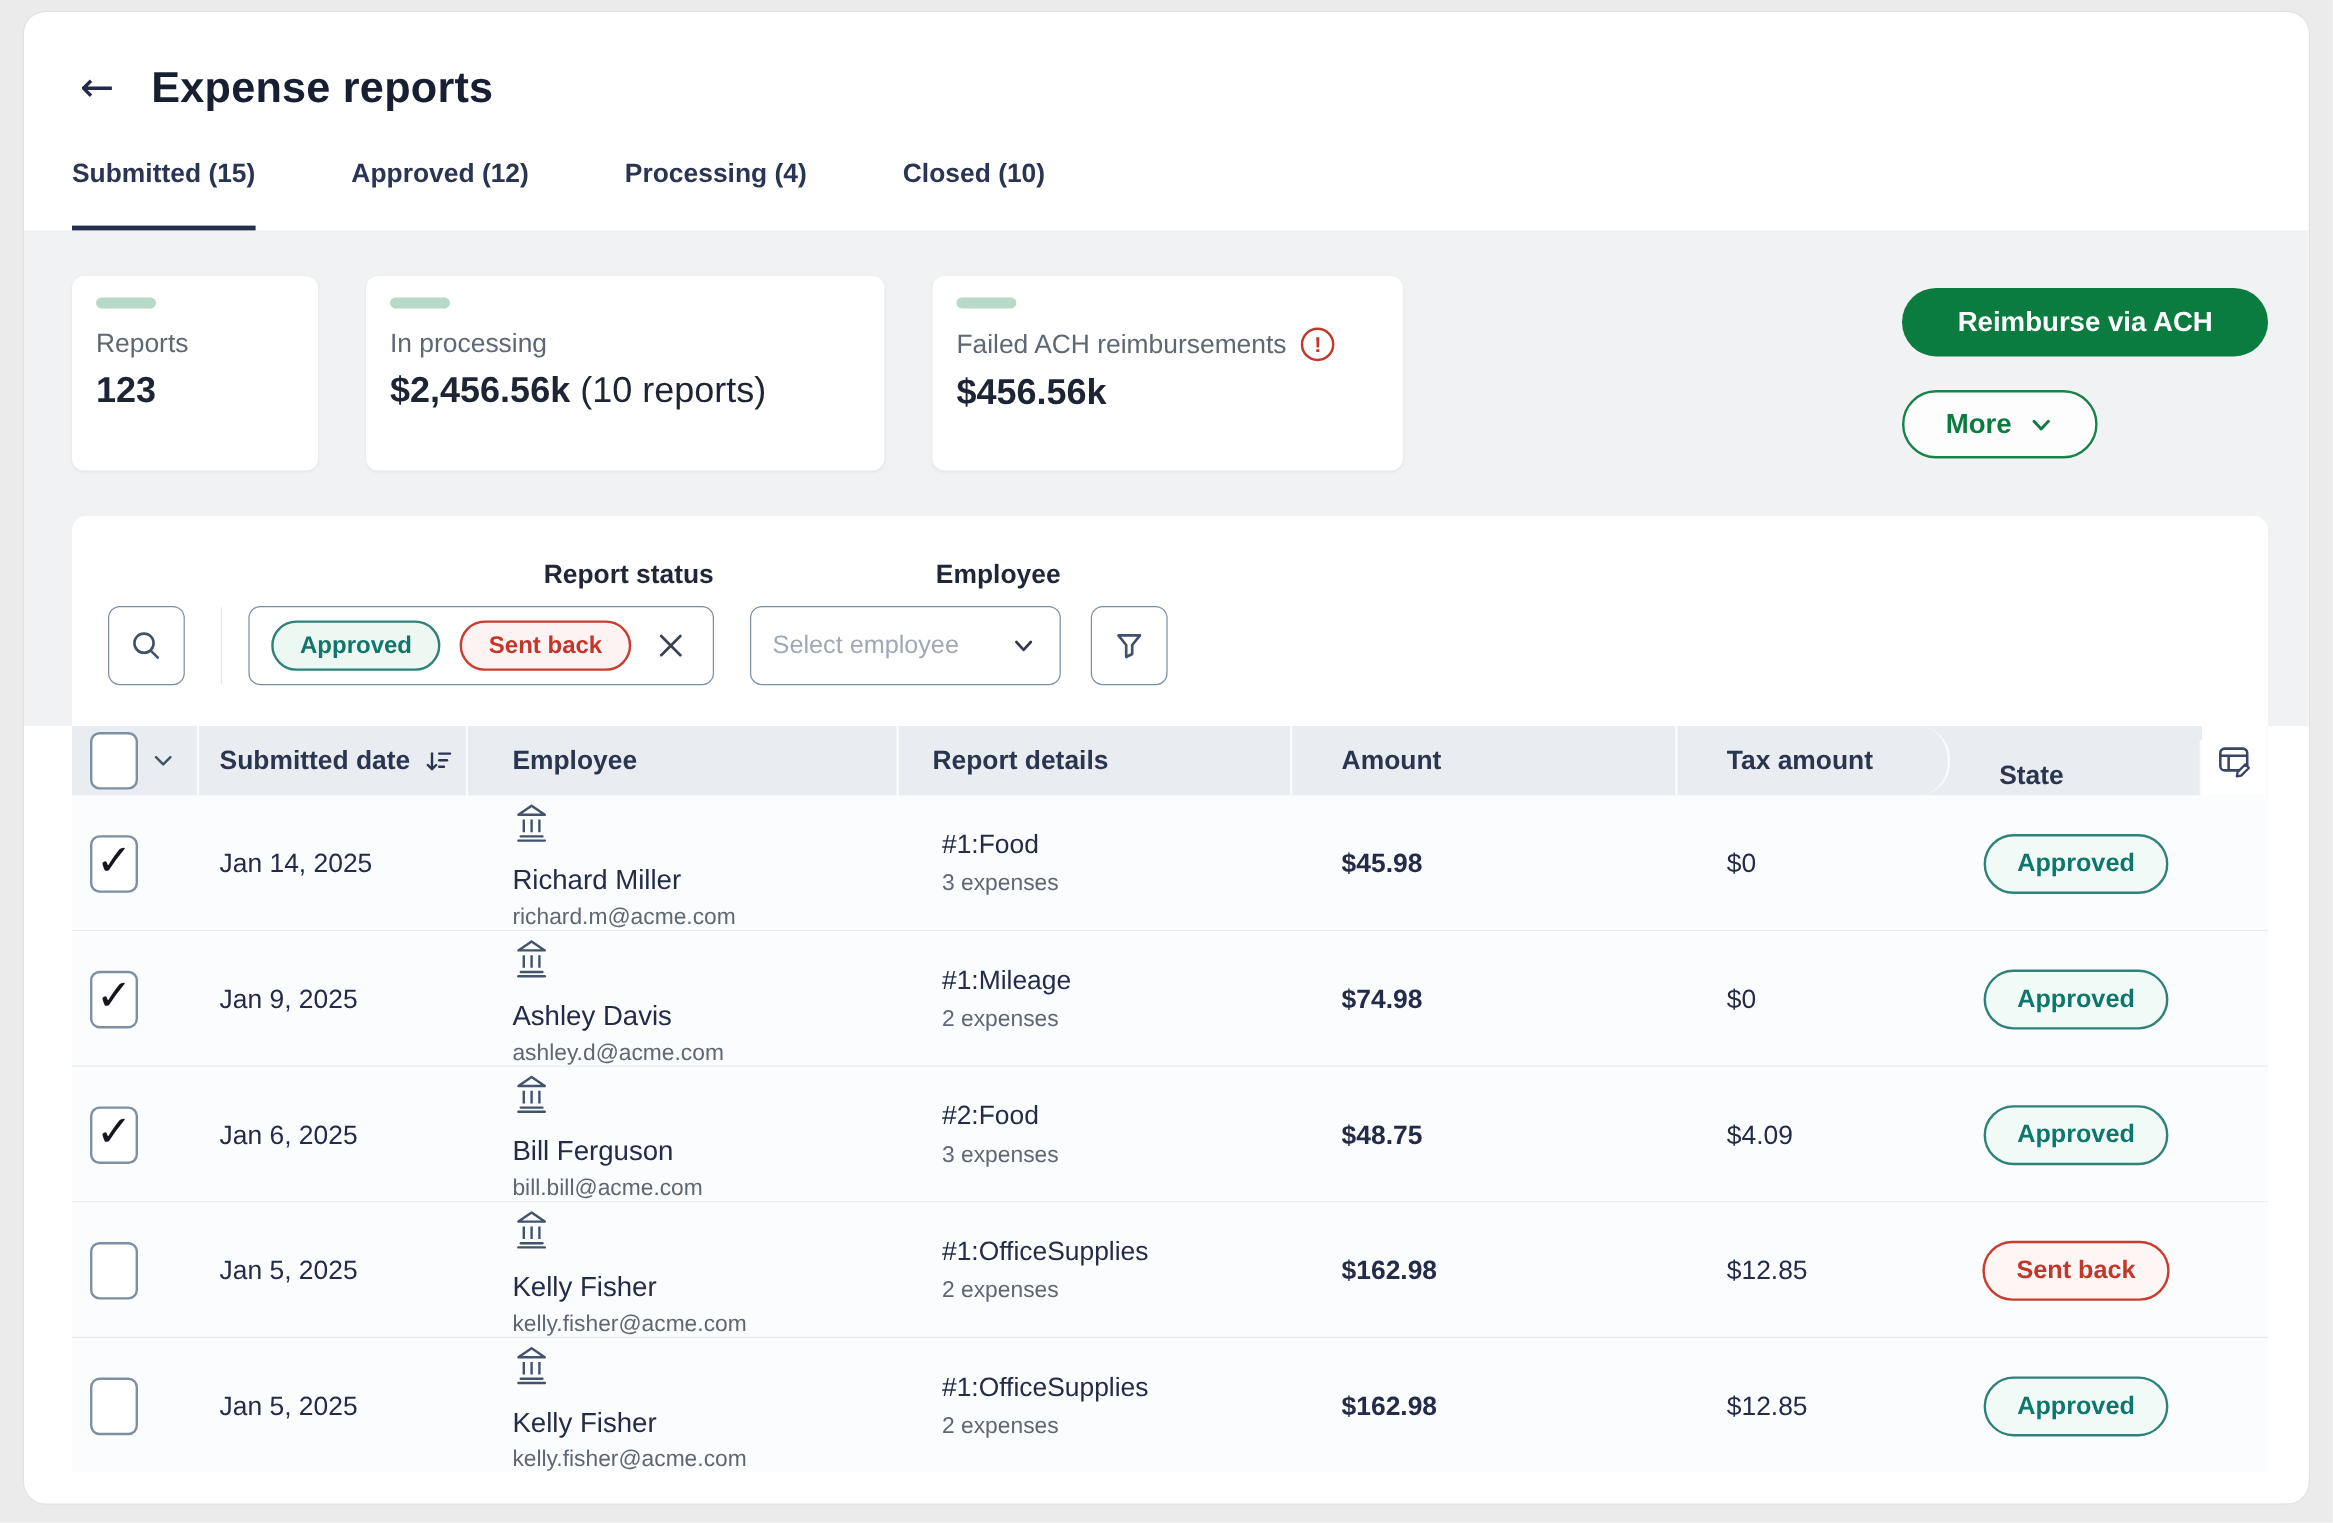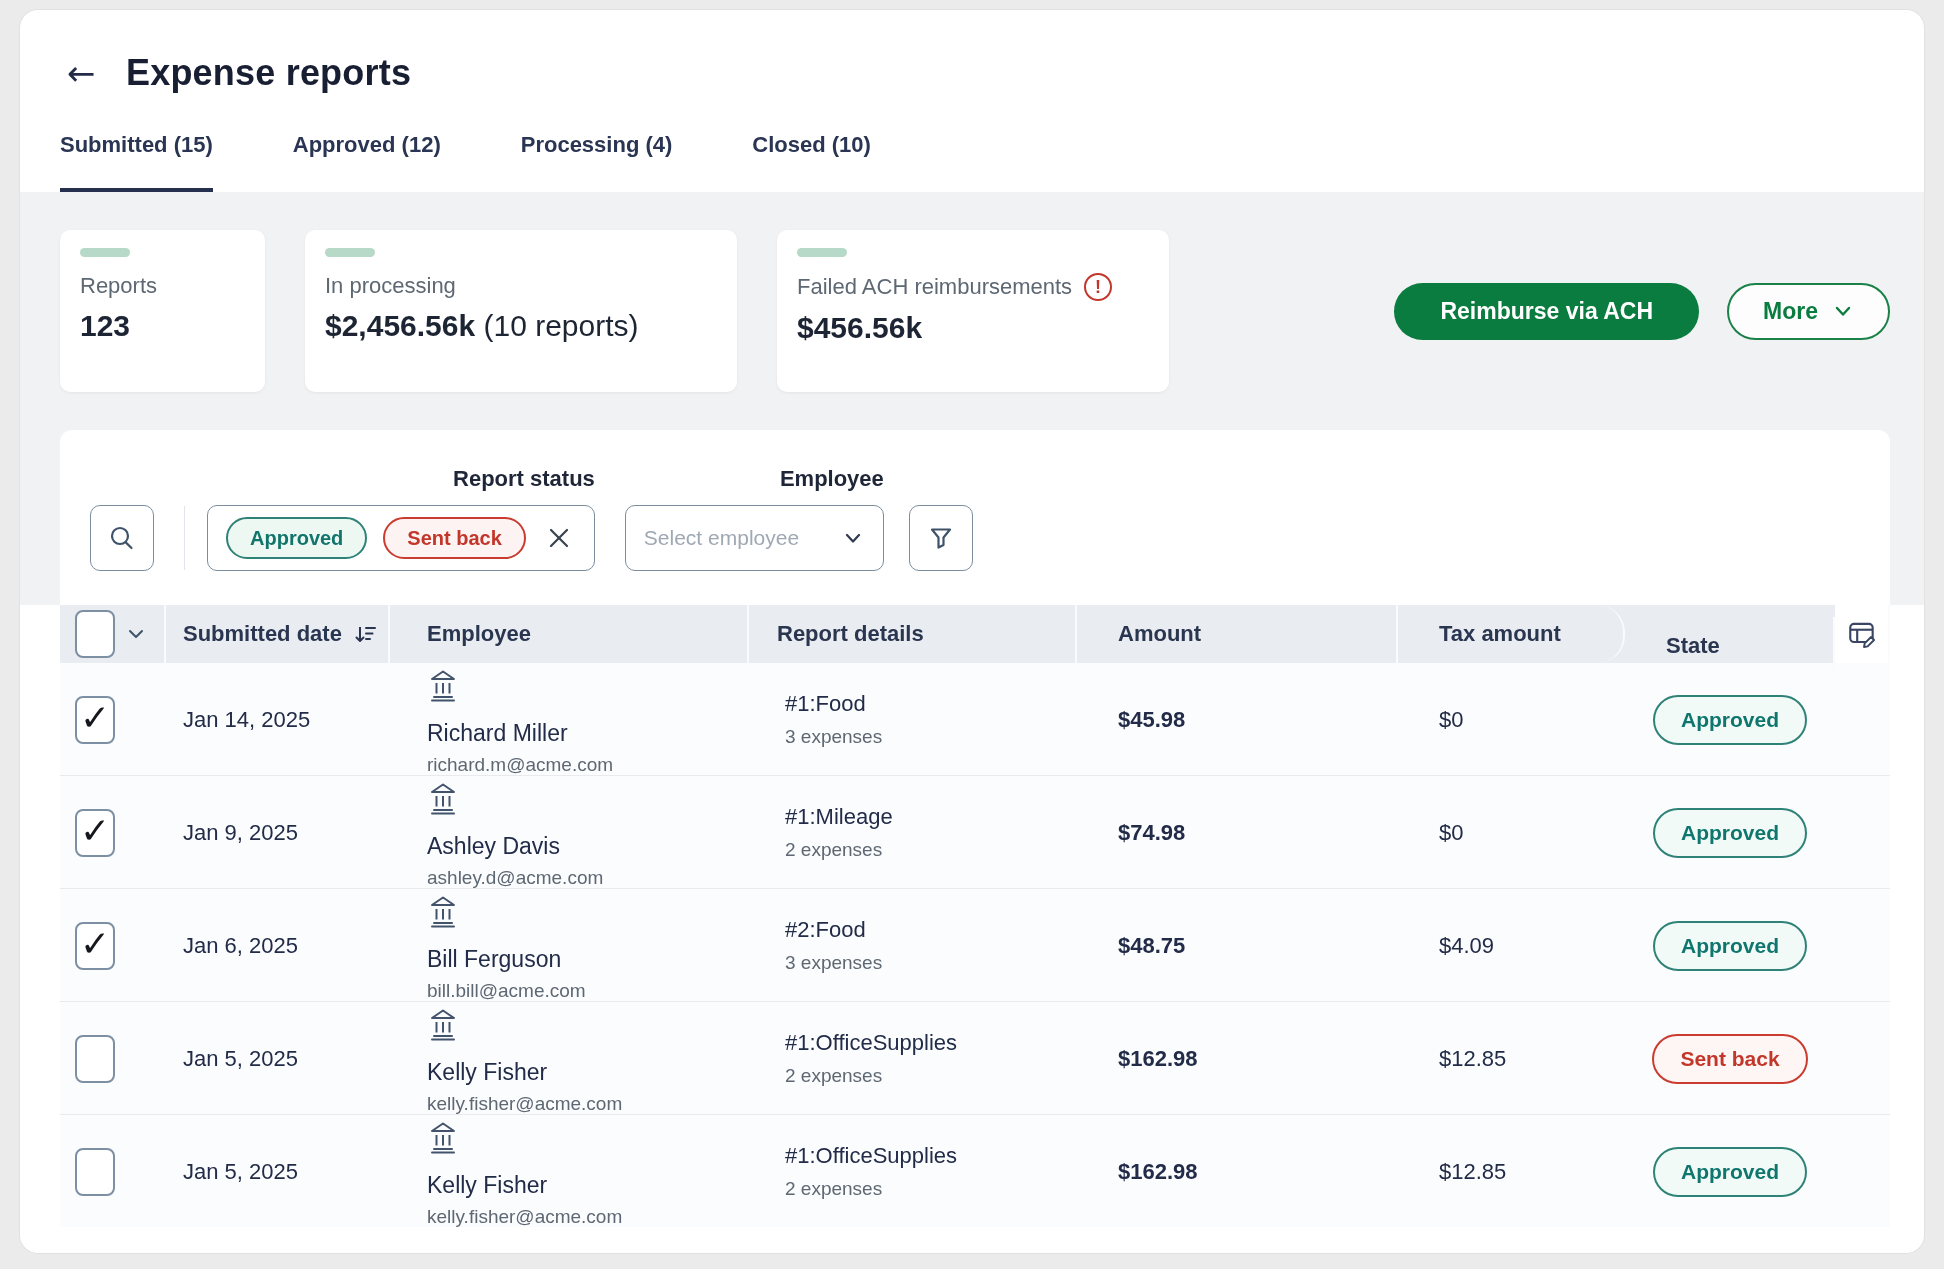--- a/index.html
+++ b/index.html
@@ -36,21 +36,21 @@
   .stat-card.c1{width:205px;} .stat-card.c2{width:432px;} .stat-card.c3{width:392px;}
   .mint-pill{width:50px;height:9px;border-radius:5px;background:#B7D9C8;}
   .stat-label-row{display:flex;align-items:center;gap:12px;margin-top:16px;}
   .stat-label{font-size:22px;color:#5E6873;}
   .alert-badge{
     width:28px;height:28px;border:2.5px solid #C3362B;border-radius:50%;
     display:grid;place-items:center;font-size:18px;font-weight:700;color:#C3362B;box-sizing:border-box;
   }
   .stat-value{font-size:30px;font-weight:700;color:#1D2433;margin-top:10px;}
   .stat-suffix{font-weight:400;}
-  .actions{margin-left:auto;display:flex;gap:28px;align-items:flex-start;}
+  .actions{margin-left:auto;display:flex;gap:28px;align-items:flex-start;flex-direction:column;}
   .btn{height:57px;border-radius:29px;font-size:23px;font-weight:700;cursor:pointer;box-sizing:border-box;
        display:inline-flex;align-items:center;justify-content:center;gap:14px;font-family:inherit;}
   .btn-primary{background:#0B7C3F;color:#FFFFFF;border:none;padding:0 46px;}
   .btn-secondary{background:#FCFDFC;color:#0B7C3F;border:2px solid #1A8148;padding:0 34px;}
   
   .filter-panel{
     margin:38px 34px 0 40px;background:#FFFFFF;border-radius:12px 12px 0 0;
     padding:36px 0 34px 30px;display:flex;align-items:flex-end;text-align:right;
   }
   .icon-btn{

